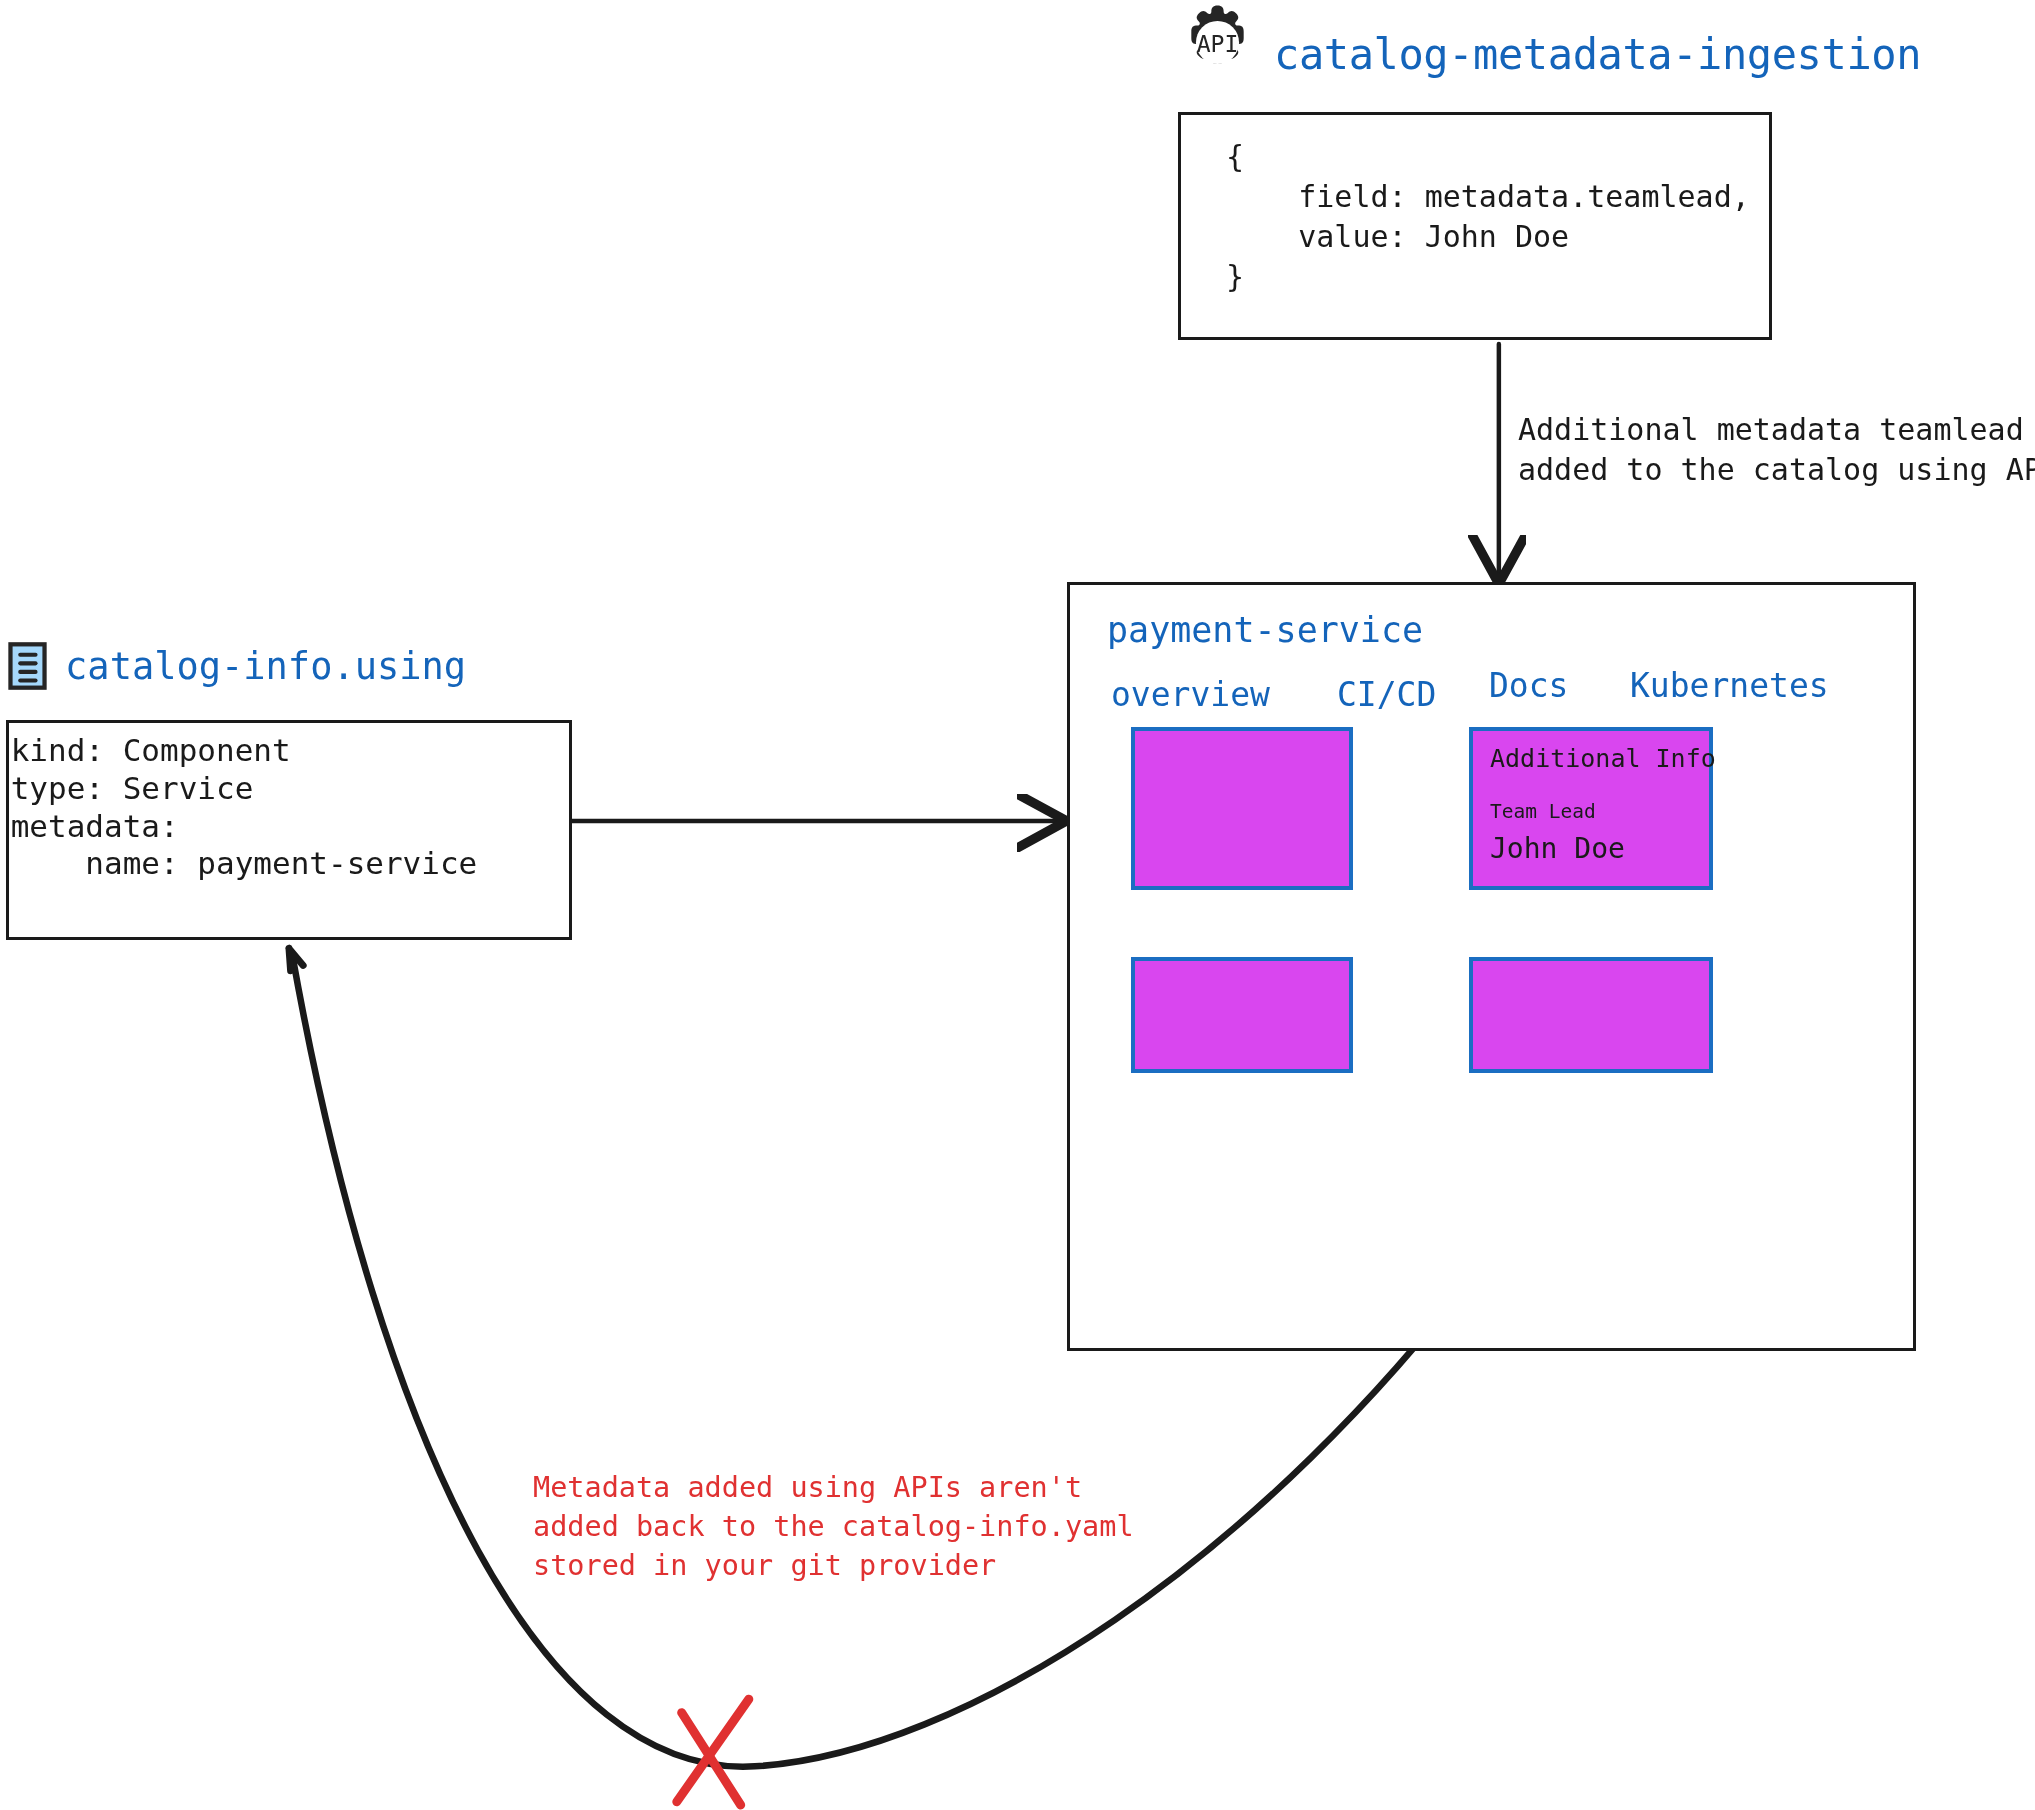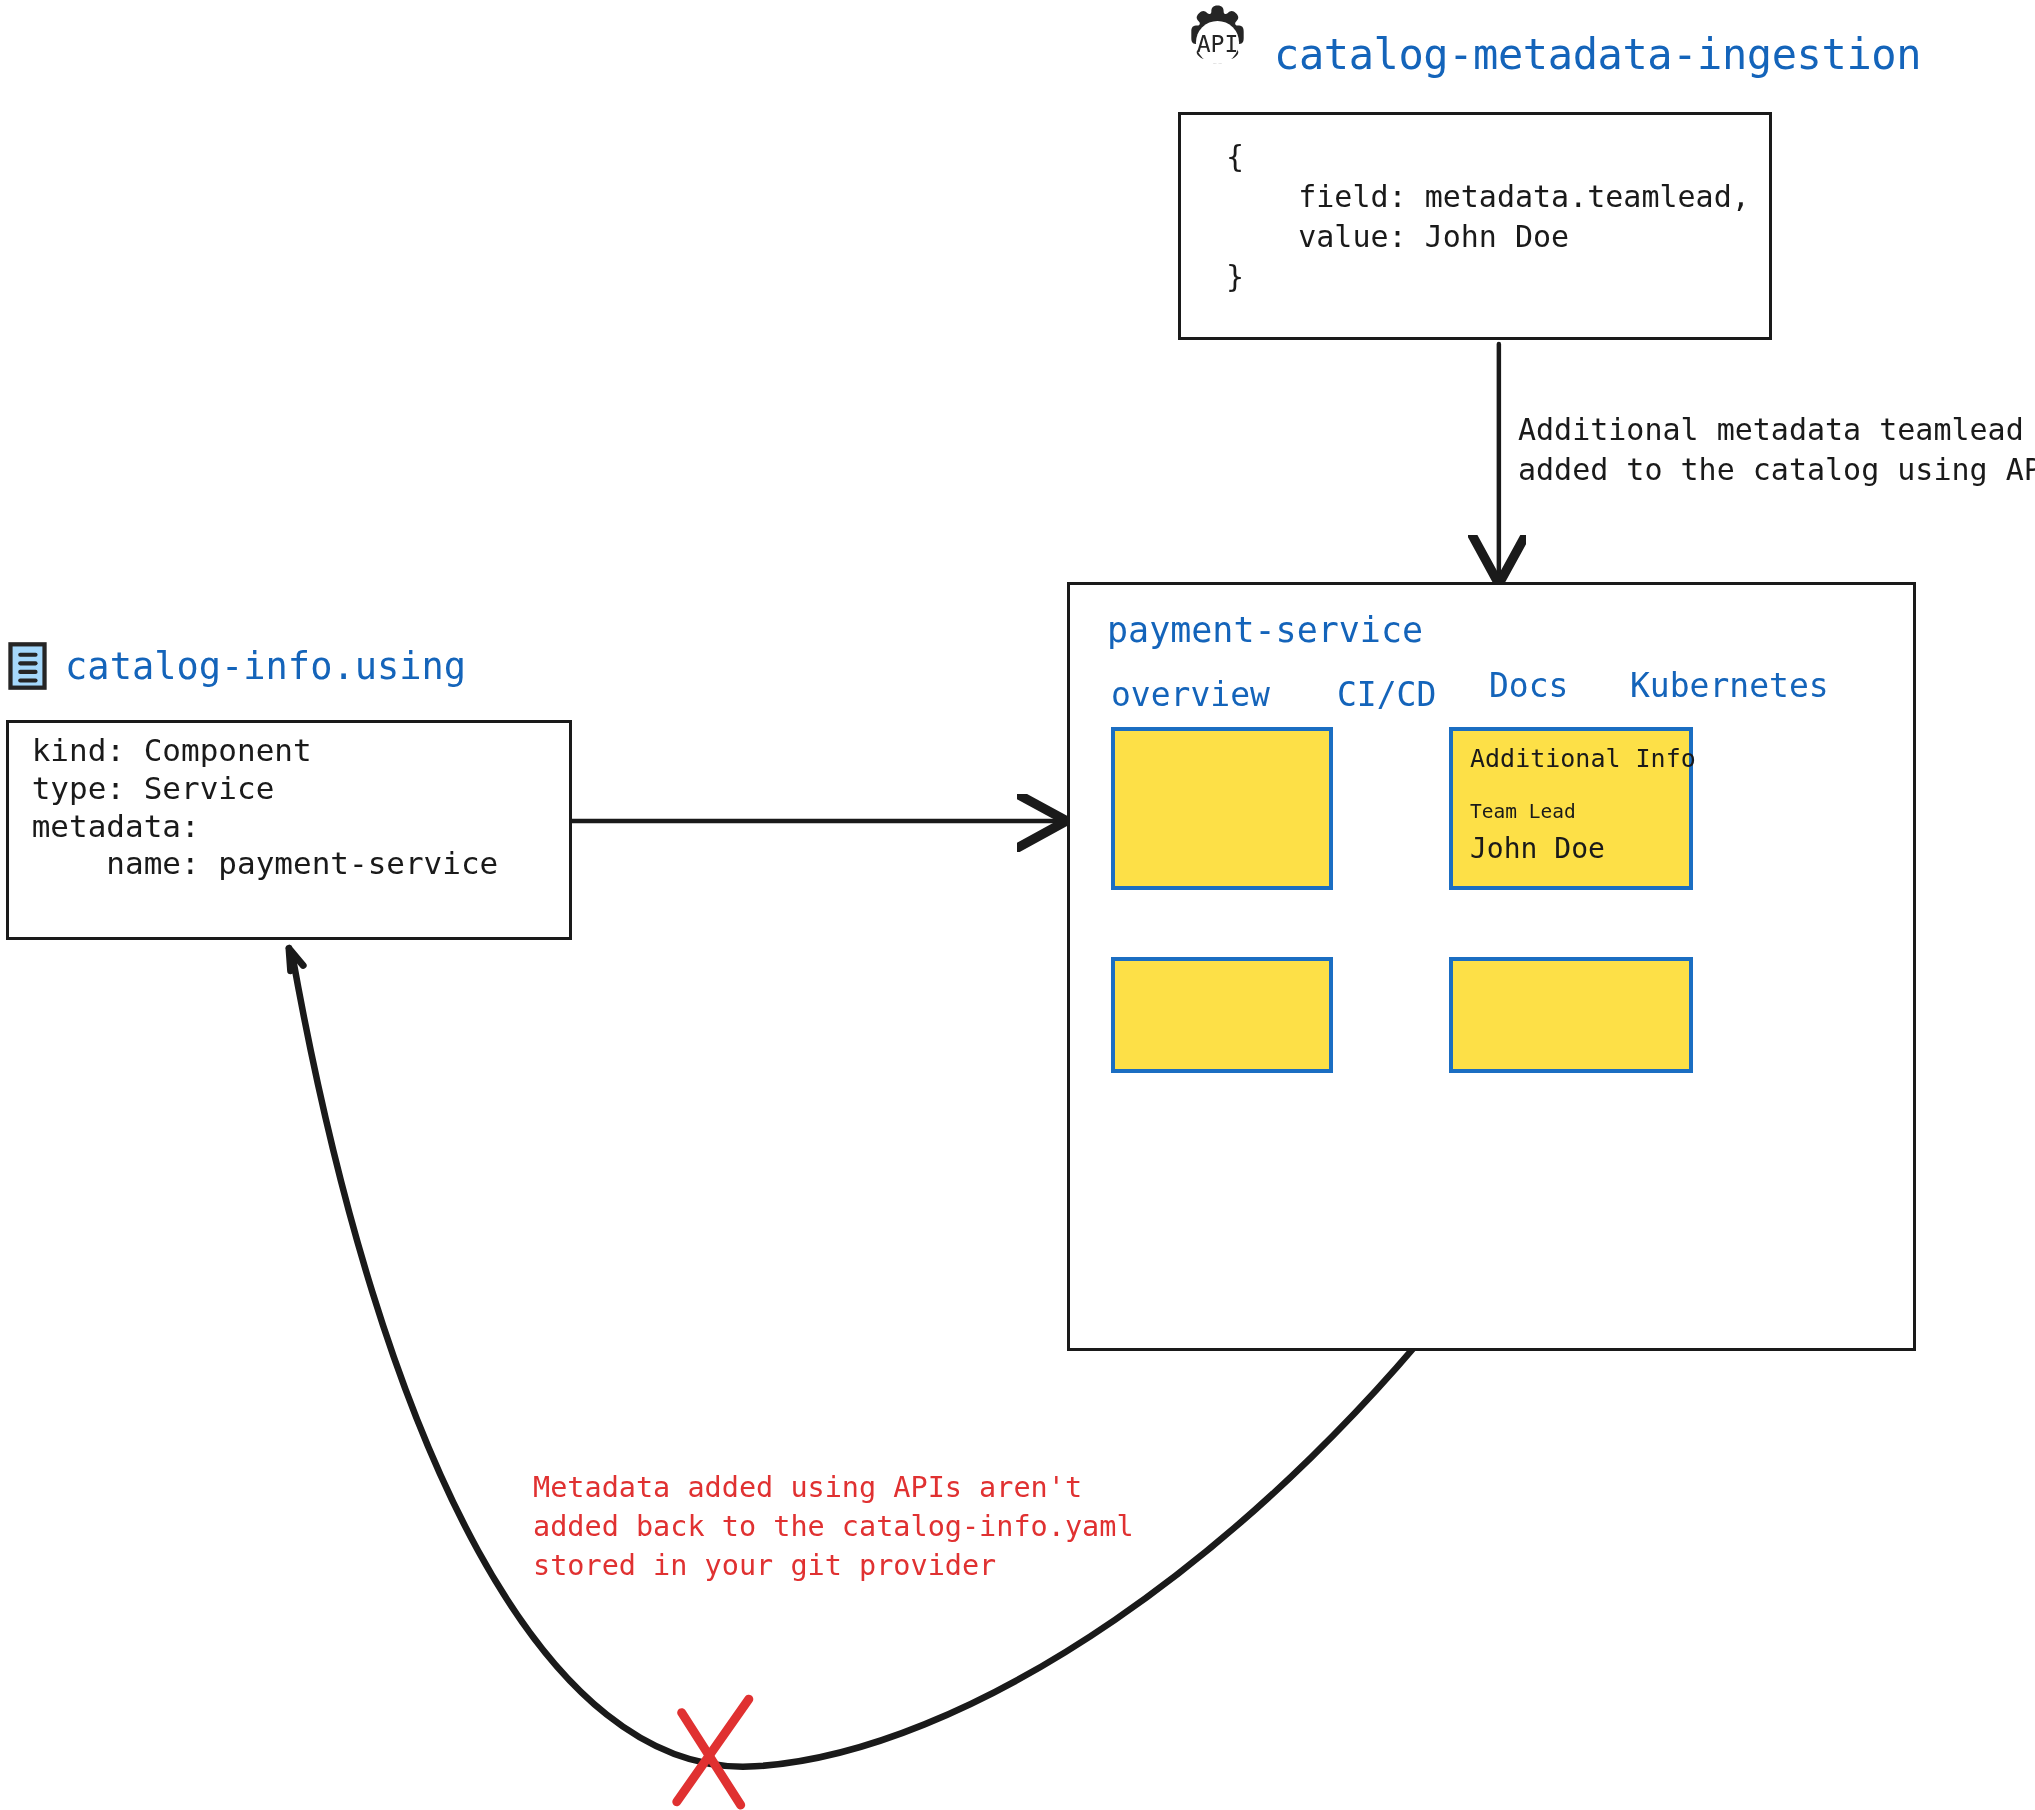--- a/index.html
+++ b/index.html
@@ -112,21 +112,21 @@
 
   
   #yaml-box {
     left: 5.7px;
     top: 720px;
     width: 566px;
     height: 220px;
   }
   #yaml-box pre {
     margin: 0;
-    padding: 9px 0 0 23px;
+    padding: 9px 0 0 2px;
     font-size: 31px;
     line-height: 1.22;
     color: #1a1a1a;
     font-family: "DejaVu Sans Mono", "Liberation Mono", monospace;
     white-space: pre;
   }
 
   
   #service-panel {
     left: 1067px;
@@ -154,21 +154,22 @@
   }
   #tab-0 { left: 41px;  top: 93px; }
   #tab-1 { left: 267px;  top: 93px; }
   #tab-2 { left: 419px; top: 84px; }
   #tab-3 { left: 560px; top: 84px; }
 
   .widget {
     position: absolute;
     box-sizing: border-box;
     border: 4.5px solid #1b6ec2;
-    background: #fde047;
+    background: #d946ef;
+    margin-left: 20px;
   }
   #widget-ov   { left: 41px;  top: 142px;  width: 222px; height: 163px; }
   #widget-info { left: 379px;  top: 142px;  width: 244px; height: 163px; }
   #widget-bl   { left: 41px;  top: 372px;  width: 222px; height: 116px; }
   #widget-br   { left: 379px;  top: 372px;  width: 244px; height: 116px; }
 
   #info-title {
     position: absolute;
     left: 17px;
     top: 14.7px;

